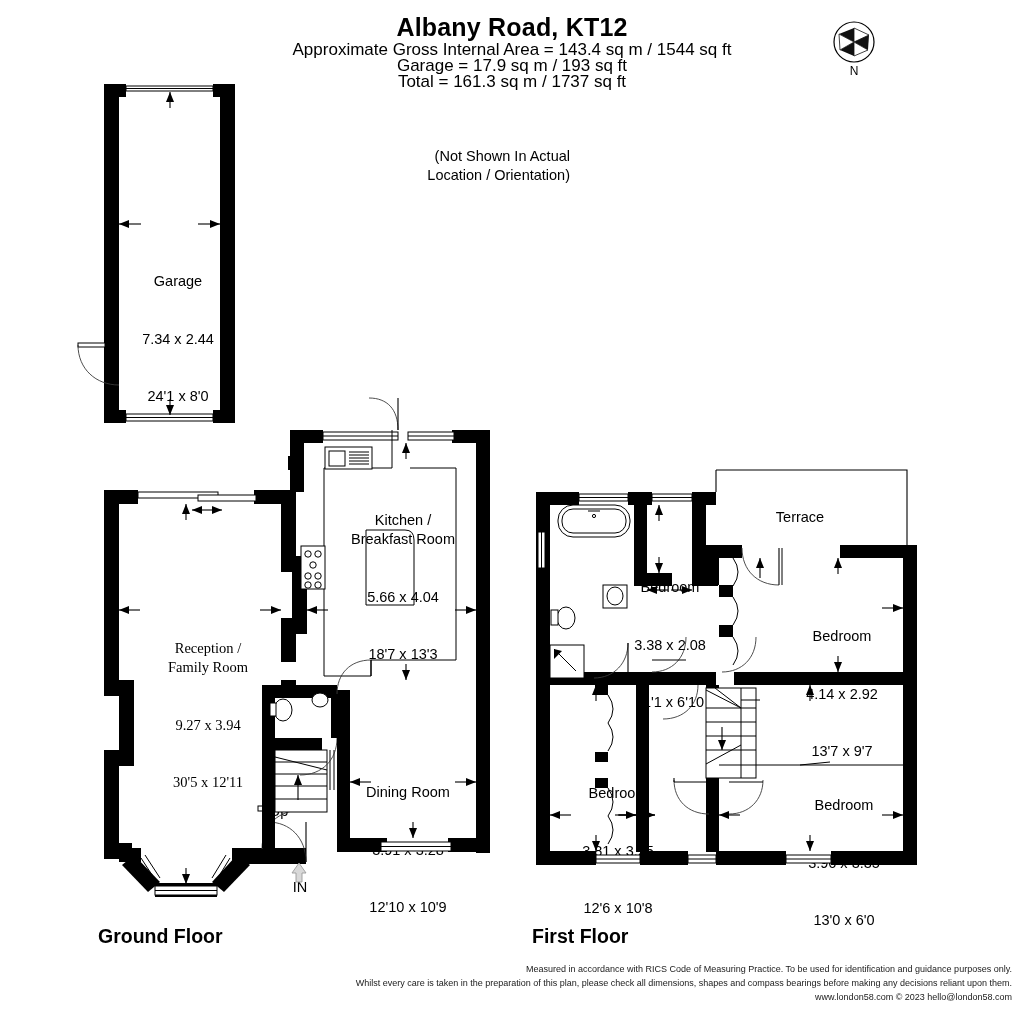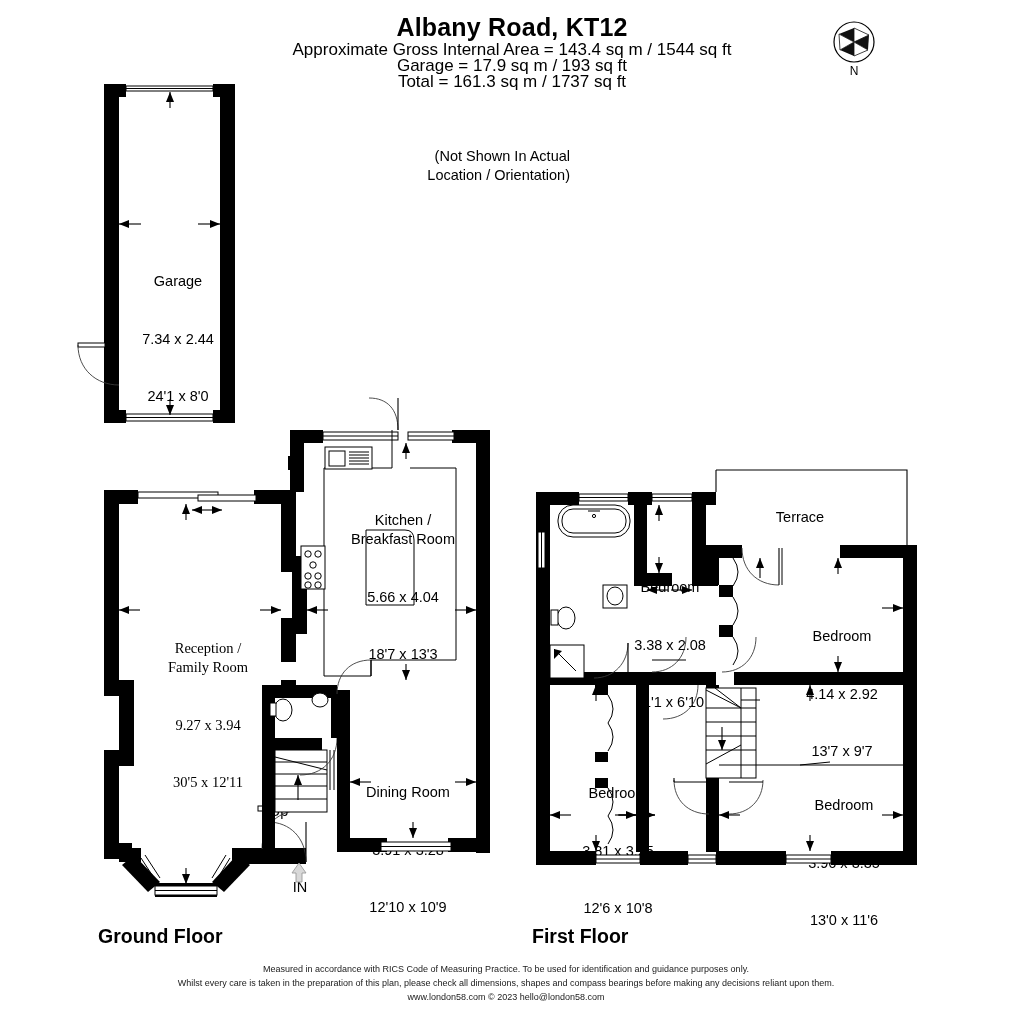--- a/index.html
+++ b/index.html
@@ -13,21 +13,21 @@
   .sub{left:0;width:1024px;font-size:17px;}
   #sub1{top:40px;}
   #sub2{top:56px;}
   #sub3{top:72px;}
 
   #notshown{left:250px;top:147px;width:320px;text-align:right;font-size:14.5px;line-height:1.3;}
 
   .roomlab{font-size:14.5px;line-height:1.32;}
   .floorttl{font-size:19.5px;font-weight:bold;}
 
-  .foot{left:0;width:1012px;font-size:9px;line-height:1.55;color:#1a1a1a;}
+  .foot{left:0;width:1012px;font-size:9px;line-height:1.55;color:#1a1a1a;text-align:right;}
   #f1{top:963px;}
   #f2{top:977px;}
   #f3{top:991px;}
 
   #compass{position:absolute;left:832px;top:20px;width:44px;height:44px;}
   #compassN{left:832px;top:64px;width:44px;font-size:12px;}
 
   svg.ov{position:absolute;left:0;top:0;width:1024px;height:1024px;overflow:visible;}
   .wall{fill:#000;}
   .thin{fill:none;stroke:#000;stroke-width:1.1;}
@@ -102,21 +102,21 @@
 
   <div class="tx roomlab" style="left:553px;top:746px;width:130px;">
     <div>Bedroom</div>
     <div>3.81 x 3.25</div>
     <div>12'6 x 10'8</div>
   </div>
 
   <div class="tx roomlab" style="left:779px;top:758px;width:130px;">
     <div>Bedroom</div>
     <div>3.96 x 3.35</div>
-    <div>13'0 x 11'6</div>
+    <div>13'0 x 6'0</div>
   </div>
 
   <div class="tx roomlab" style="left:745px;top:508px;width:110px;">Terrace</div>
 
   <div class="tx" style="left:258px;top:803px;width:42px;font-size:14.5px;">Up</div>
   <div class="tx" style="left:280px;top:879px;width:40px;font-size:14.5px;">IN</div>
   <div class="tx" style="left:727px;top:697px;width:40px;font-size:14.5px;">Dn</div>
 
   <div class="tx floorttl" style="left:98px;top:925px;width:230px;text-align:left;">Ground Floor</div>
   <div class="tx floorttl" style="left:532px;top:925px;width:230px;text-align:left;">First Floor</div>

